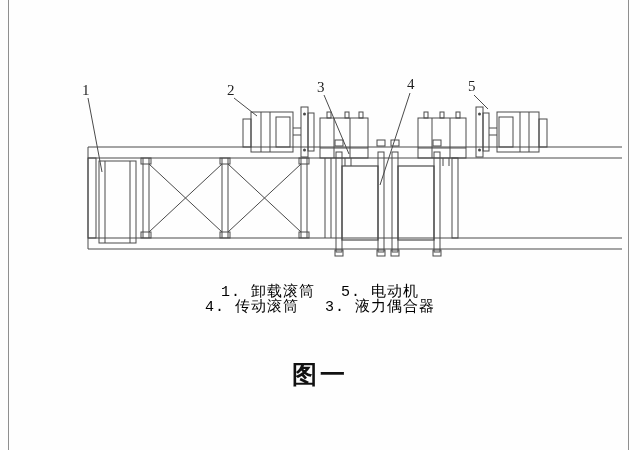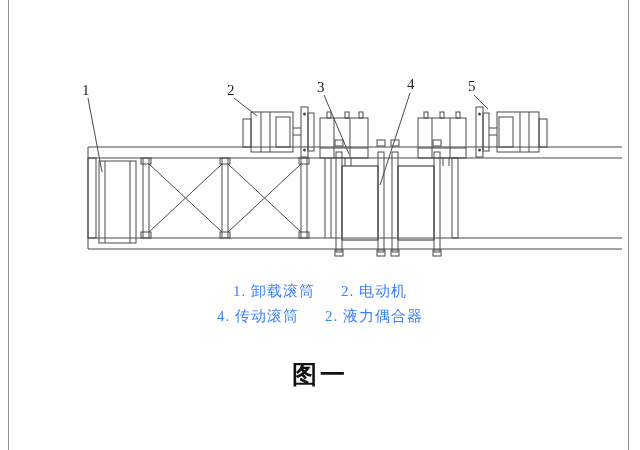--- a/index.html
+++ b/index.html
@@ -20,24 +20,24 @@
   .draw line,.draw rect,.draw path{stroke:#4a4a4a;fill:none;stroke-width:1;}
   .draw rect.hatched{stroke-width:1.2;}
   .draw circle{fill:#4a4a4a;stroke:none;}
   .draw text.callout{
     font-family:"Liberation Serif","DejaVu Serif",serif;
     font-size:15px;fill:#1e1e1e;stroke:none;
   }
   .legend-row{
     position:absolute;left:0;right:0;
     display:flex;justify-content:center;gap:26px;
-    font-size:15px;letter-spacing:1px;color:#3b82f6;
+    font-size:15px;letter-spacing:1px;color:#000000;font-family:Liberation Mono, monospace;
   }
   .legend-row1{top:282px;}
-  .legend-row2{top:307px;align-items:flex-end;}
+  .legend-row2{top:297px;align-items:flex-end;}
   .caption{
     position:absolute;left:0;right:0;top:358px;
     display:flex;justify-content:center;gap:36px;
     font-size:25px;font-weight:bold;letter-spacing:3px;color:#111;
   }
 </style>
 </head>
 <body>
 
 <div class="page">
@@ -174,24 +174,24 @@
       <line x1="324" y1="95" x2="349" y2="154"></line>
       <text class="callout" x="407" y="89">4</text>
       <line x1="410" y1="93" x2="380" y2="185"></line>
       <text class="callout" x="468" y="91">5</text>
       <line x1="474" y1="95" x2="488" y2="109"></line>
     </g>
   </svg>
 
   <div class="legend-row legend-row1">
     <span>1. 卸载滚筒</span>
-    <span>2. 电动机</span>
+    <span>5. 电动机</span>
   </div>
   <div class="legend-row legend-row2">
     <span>4. 传动滚筒</span>
-    <span>2. 液力偶合器</span>
+    <span>3. 液力偶合器</span>
   </div>
 
   <div class="caption">
     <span>图一</span>
   </div>
 
 </div>
 
 </body></html>

